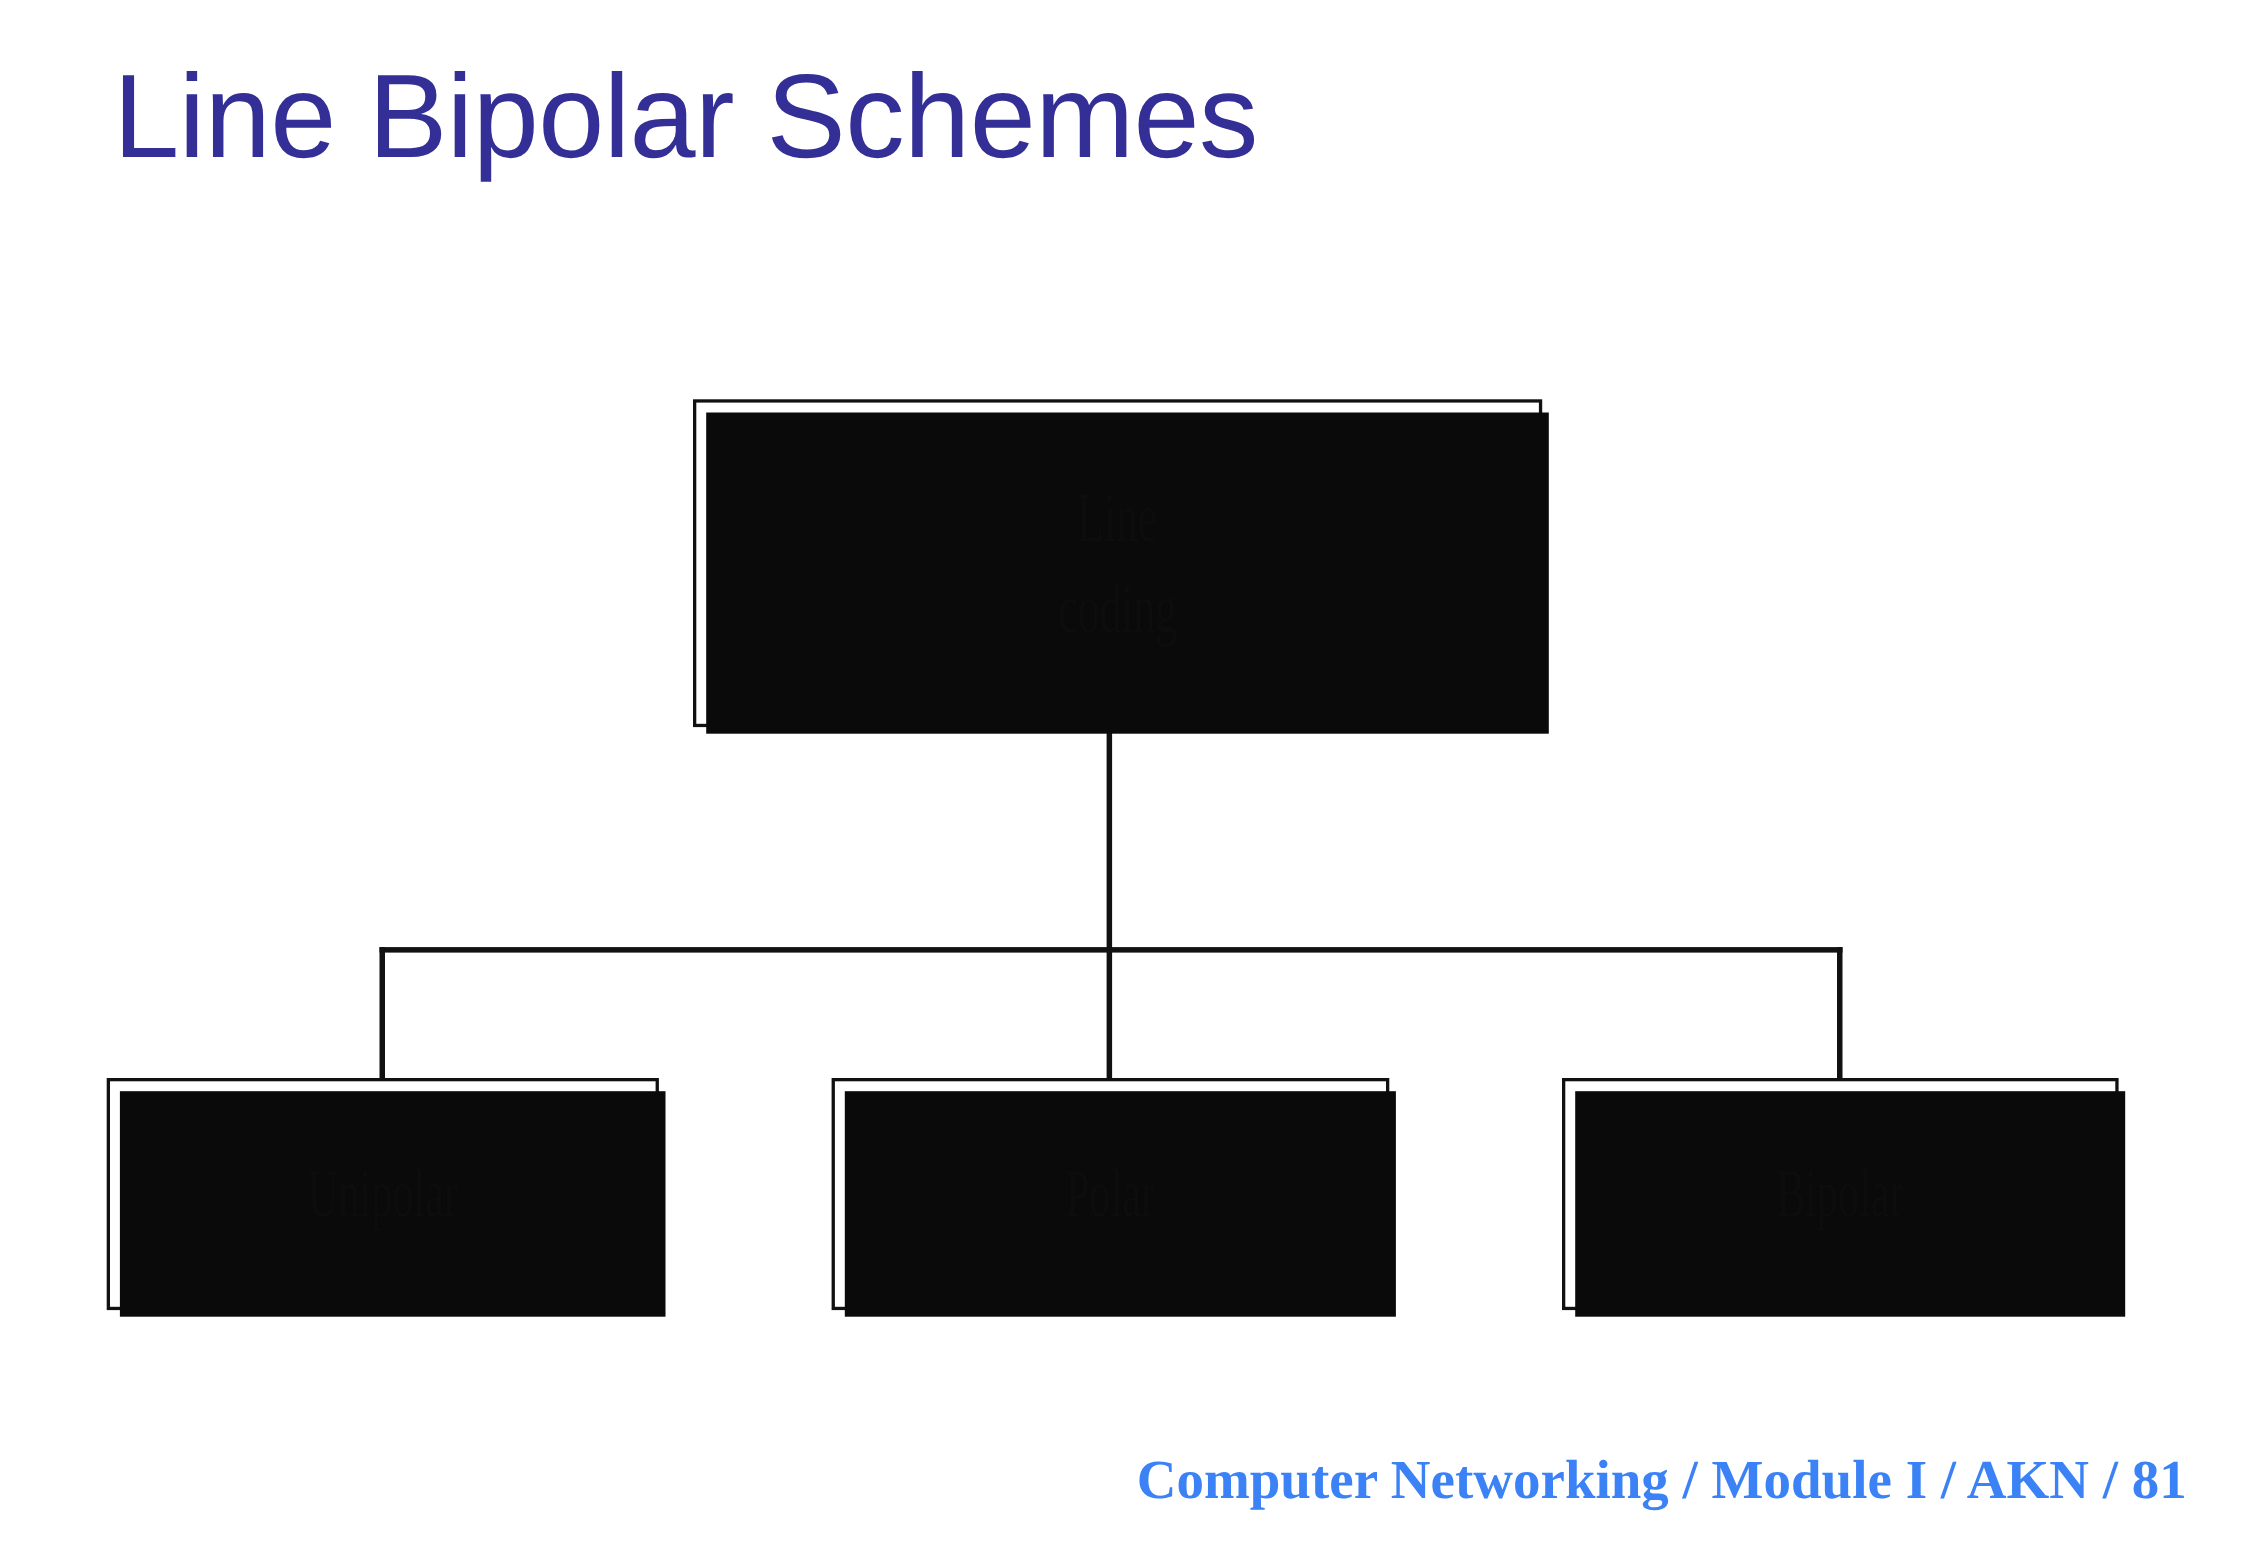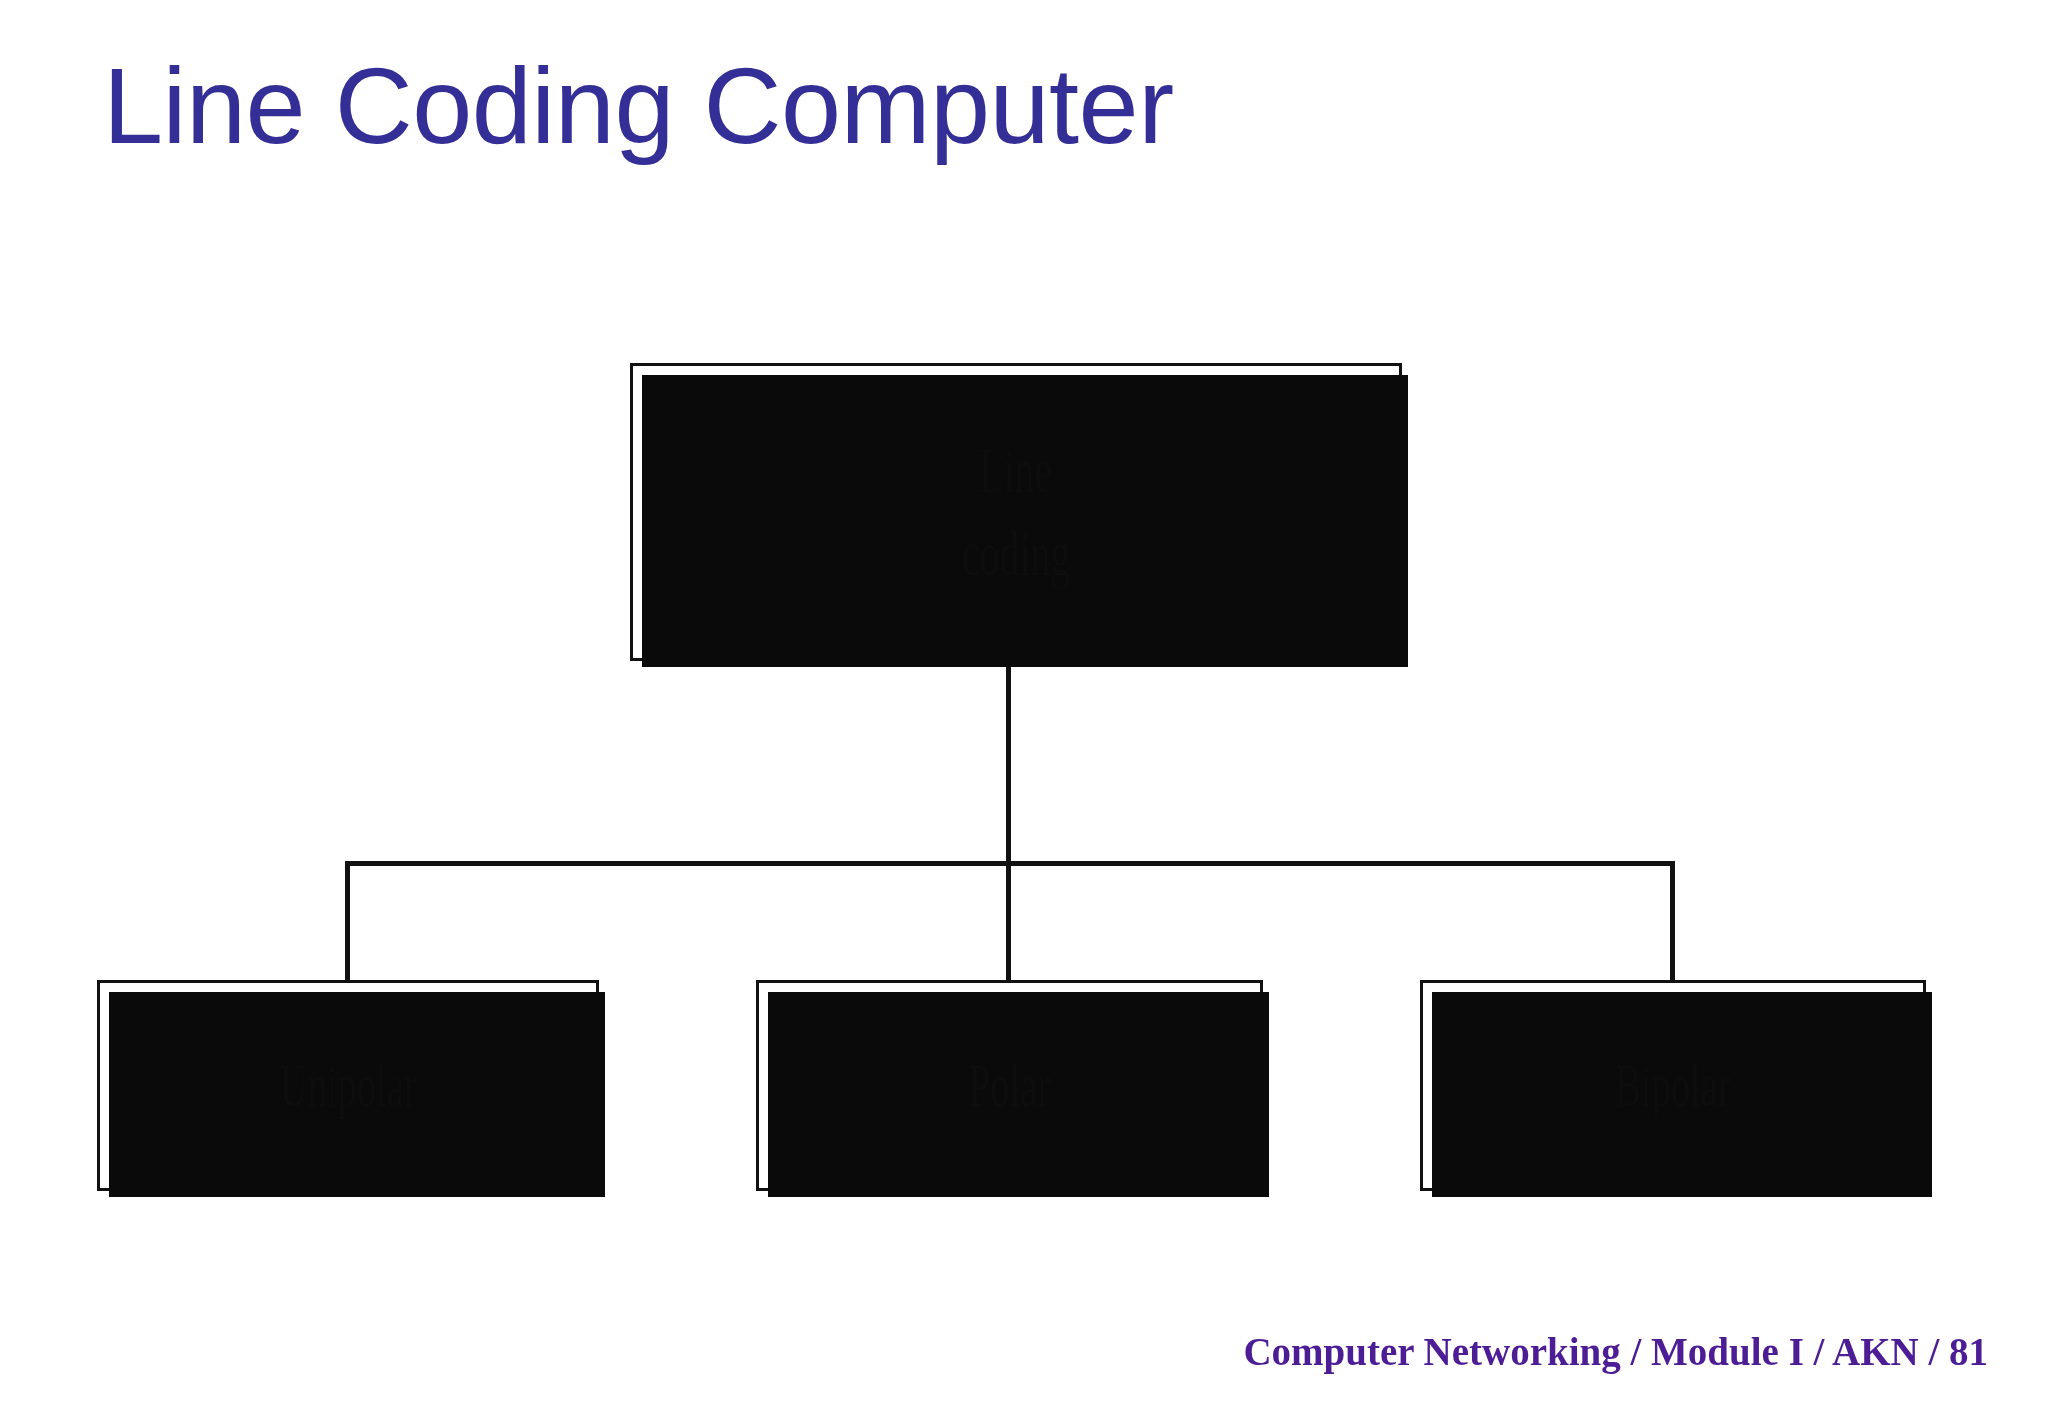--- a/index.html
+++ b/index.html
@@ -150,33 +150,33 @@
     top: 861px;
     height: 122px;
   }
 
   
   #slide-footer {
     position: absolute;
     right: 60px;
     bottom: 44px;
     font-family: "Liberation Serif", "DejaVu Serif", serif;
-    font-size: 39px;
+    font-size: 50px;
     font-weight: 700;
-    color: #4c1d95;
+    color: #3b82f6;
     white-space: nowrap;
     letter-spacing: 0px;
   }
 </style>
 </head>
 <body>
 
 <div id="slide">
 
-  <div id="slide-title">Line Coding Computer</div>
+  <div id="slide-title">Line Bipolar Schemes</div>
 
   <div id="diagram">
 
     <div id="conn-root-stem" class="connector v-line"></div>
     <div id="conn-bus" class="connector h-line"></div>
     <div id="conn-drop-unipolar" class="connector v-line"></div>
     <div id="conn-drop-polar" class="connector v-line"></div>
     <div id="conn-drop-bipolar" class="connector v-line"></div>
 
     <div id="node-root" class="node">

